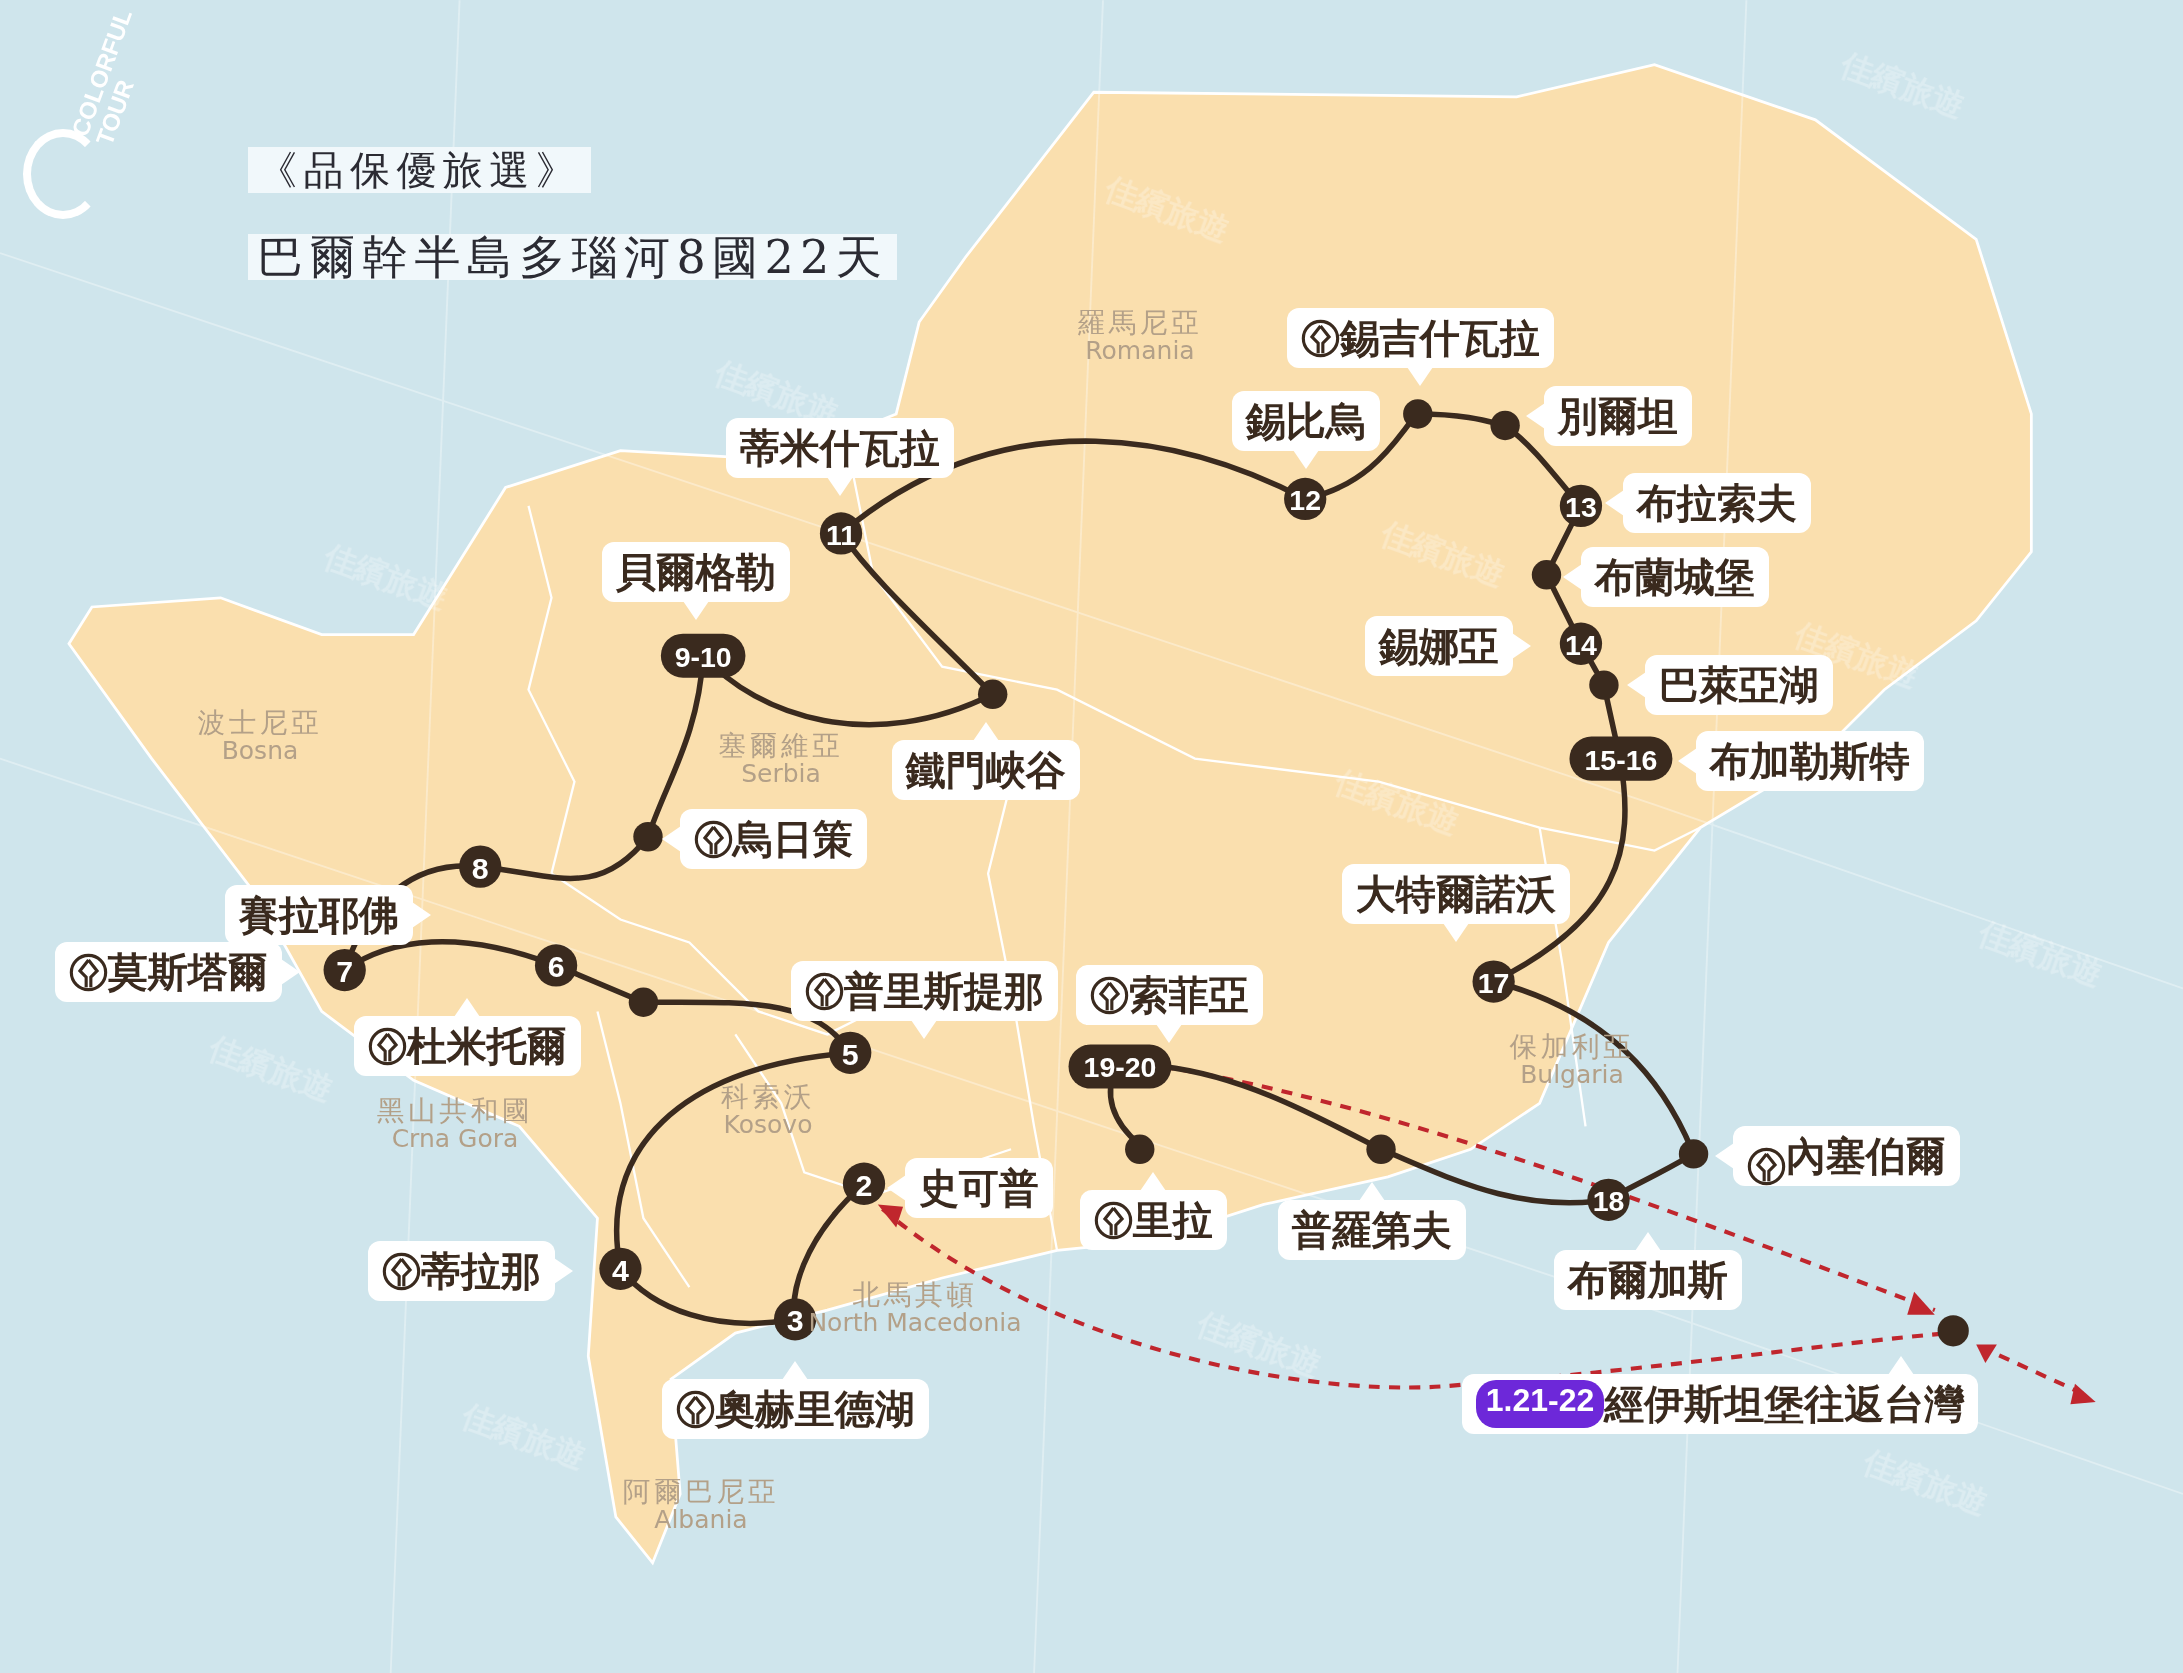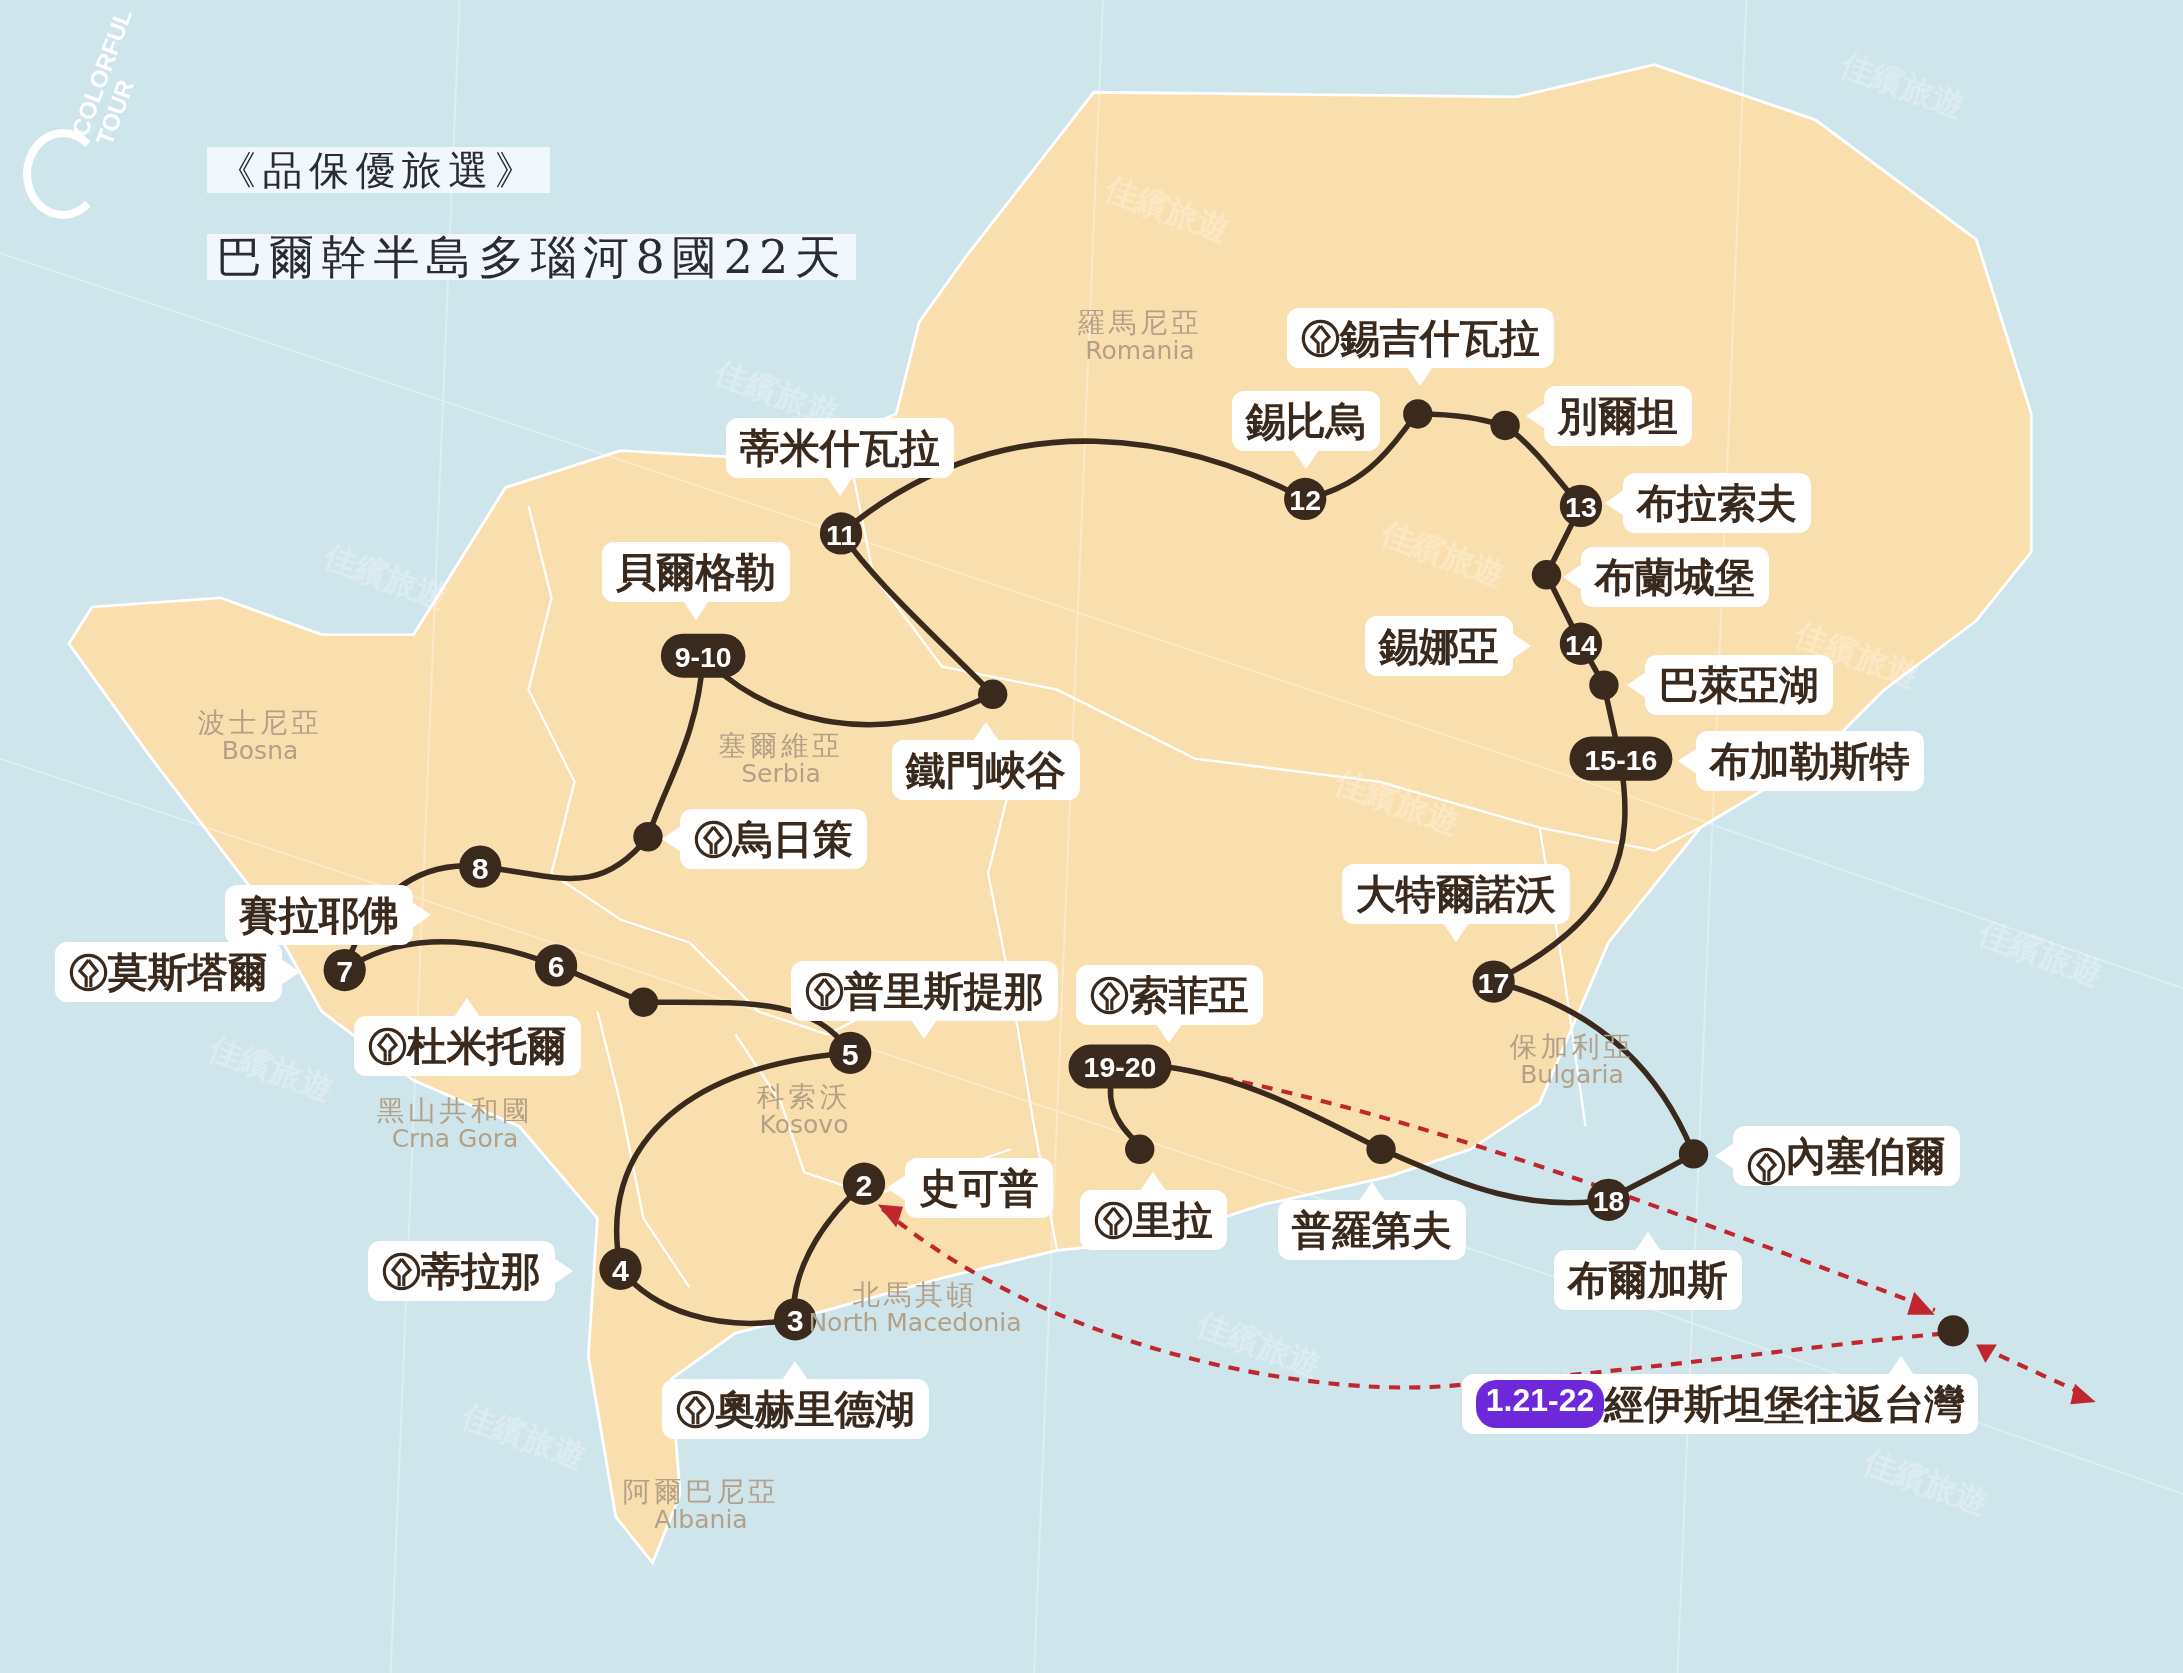--- a/index.html
+++ b/index.html
@@ -1,18 +1,18 @@
 <!DOCTYPE html>
 <html style="font-size:7.4px"><head>
 <meta charset="utf-8">
 <style>
   html,body{margin:0;padding:0;background:#cfe5ec;}
   .map-root{position:relative;width:2183px;height:1674px;overflow:hidden;background:#cfe5ec;font-family:"DejaVu Sans","Liberation Sans",sans-serif;}
   svg.map{position:absolute;left:0;top:0;width:2183px;height:1674px;}
-  .title-box{position:absolute;background:#f1f8fb;color:#2b2b33;font-family:"DejaVu Serif","Liberation Serif",serif;letter-spacing:6.4px;}
+  .title-box{position:absolute;background:#f1f8fb;color:#2b2b33;font-family:"DejaVu Serif","Liberation Serif",serif;letter-spacing:6.4px;margin-left:41px;}
   .title-1{left:207px;top:147px;height:46px;padding:0 9.2px;font-size:40px;line-height:46px;}
   .title-2{left:207px;top:234px;height:46px;padding:0 9.2px;font-size:46px;line-height:46px;}
   .logo{position:absolute;left:23px;top:124px;width:156px;height:87px;color:#fff;}
   .logo .ring{position:absolute;left:0;top:4.6px;width:64px;height:74px;border:8.3px solid #fff;border-radius:50%;border-right-color:transparent;}
   .logo .txt{position:absolute;left:44px;top:6.9px;font-family:"Liberation Sans",sans-serif;font-weight:bold;font-size:24px;line-height:26px;transform:rotate(-70deg);transform-origin:left top;}
   .label{position:absolute;background:#fff;border-radius:12px;color:#3a2a1e;font-weight:bold;font-size:40px;line-height:60px;height:60px;padding:0 13.8px;white-space:nowrap;display:flex;align-items:center;gap:0;font-family:"DejaVu Sans","Liberation Sans",sans-serif;}
   .label .unesco{width:39px;height:39px;flex:0 0 auto;}
   .tail{position:absolute;width:0;height:0;}
   .tail.down{border-left:13px solid transparent;border-right:13px solid transparent;border-top:19.3px solid #fff;left:50%;bottom:-18.4px;transform:translateX(-50%);}
   .tail.up{border-left:13px solid transparent;border-right:13px solid transparent;border-bottom:19.3px solid #fff;left:50%;top:-18.4px;transform:translateX(-50%);}
@@ -207,21 +207,21 @@
       <div class="en">Romania</div>
     </div>
   <div class="country" style="left:260px;top:706px;">
       <div class="zh">波士尼亞</div>
       <div class="en">Bosna</div>
     </div>
   <div class="country" style="left:781px;top:729px;">
       <div class="zh">塞爾維亞</div>
       <div class="en">Serbia</div>
     </div>
-  <div class="country" style="left:804px;top:1080px;text-align:center;">
+  <div class="country" style="left:768px;top:1080px;text-align:center;">
       <div class="zh">科索沃</div>
       <div class="en">Kosovo</div>
     </div>
   <div class="country" style="left:455px;top:1094px;">
       <div class="zh">黑山共和國</div>
       <div class="en">Crna Gora</div>
     </div>
   <div class="country" style="left:915px;top:1278px;">
       <div class="zh">北馬其頓</div>
       <div class="en">North Macedonia</div>

